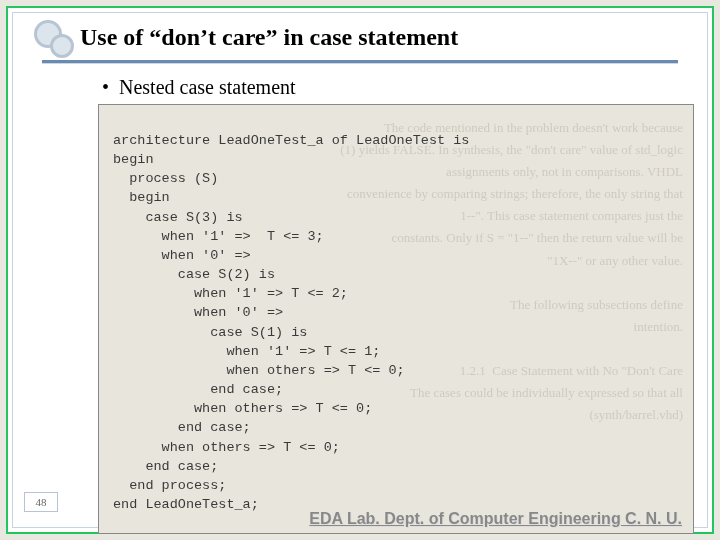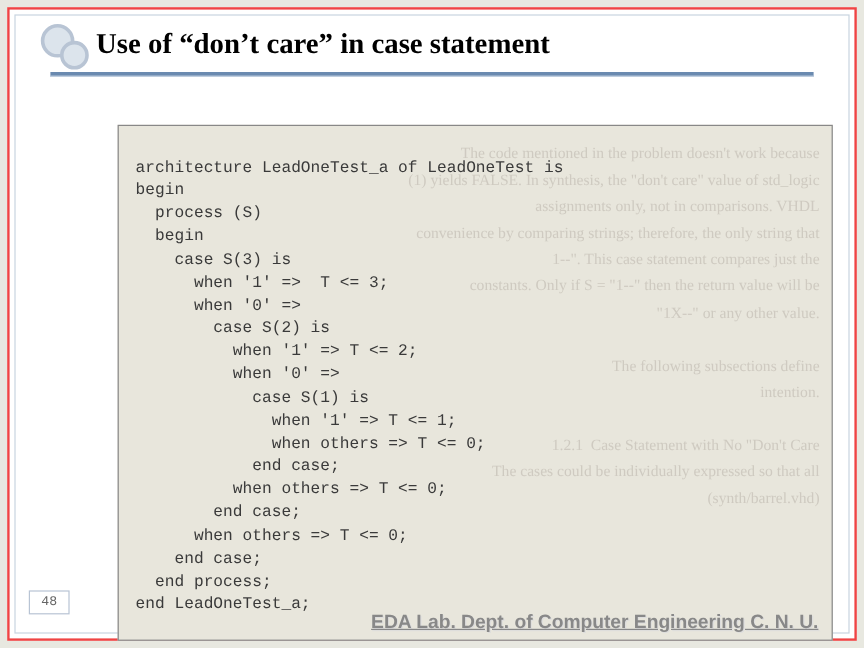--- a/index.html
+++ b/index.html
@@ -12,21 +12,21 @@
     position: relative;
     overflow: hidden;
   }
   .slide {
     position: absolute;
     top: 6px;
     left: 6px;
     right: 6px;
     bottom: 6px;
     background: #ffffff;
-    border: 2px solid #ef4444;
+    border: 2px solid #22c55e;
     box-sizing: border-box;
   }
   .inner-frame {
     position: absolute;
     top: 4px;
     left: 4px;
     right: 4px;
     bottom: 4px;
     border: 1px solid #c8d4e0;
     box-sizing: border-box;
@@ -134,21 +134,21 @@
     left: 16px;
     bottom: 20px;
     width: 32px;
     height: 18px;
     border: 1px solid #b8c4d4;
     font-size: 11px;
     color: #666;
     display: flex;
     align-items: center;
     justify-content: center;
-    font-family: Liberation Mono, monospace;
+    font-family: Liberation Serif, serif;
     background: #fff;
   }
   .footer {
     position: absolute;
     right: 30px;
     bottom: 4px;
     font-family: Arial, sans-serif;
     font-size: 16px;
     font-weight: bold;
     color: #888;
@@ -164,20 +164,23 @@
 
   <div class="title-bar">
     <div class="corner-deco">
       <div class="ring1"></div>
       <div class="ring2"></div>
     </div>
     <span class="title-text">Use of “don’t care” in case statement</span>
   </div>
   <div class="title-rule"></div>
 
+  <div class="bullet-row">
+    <span class="bullet-dot">•</span><span>Nested case statement</span>
+  </div>
 
   <div class="code-box">
     <div class="ghost-text">The code mentioned in the problem doesn't work because
 (1) yields FALSE. In synthesis, the "don't care" value of std_logic
 assignments only, not in comparisons. VHDL
 convenience by comparing strings; therefore, the only string that
 1--". This case statement compares just the
 constants. Only if S = "1--" then the return value will be
 "1X--" or any other value.
 

